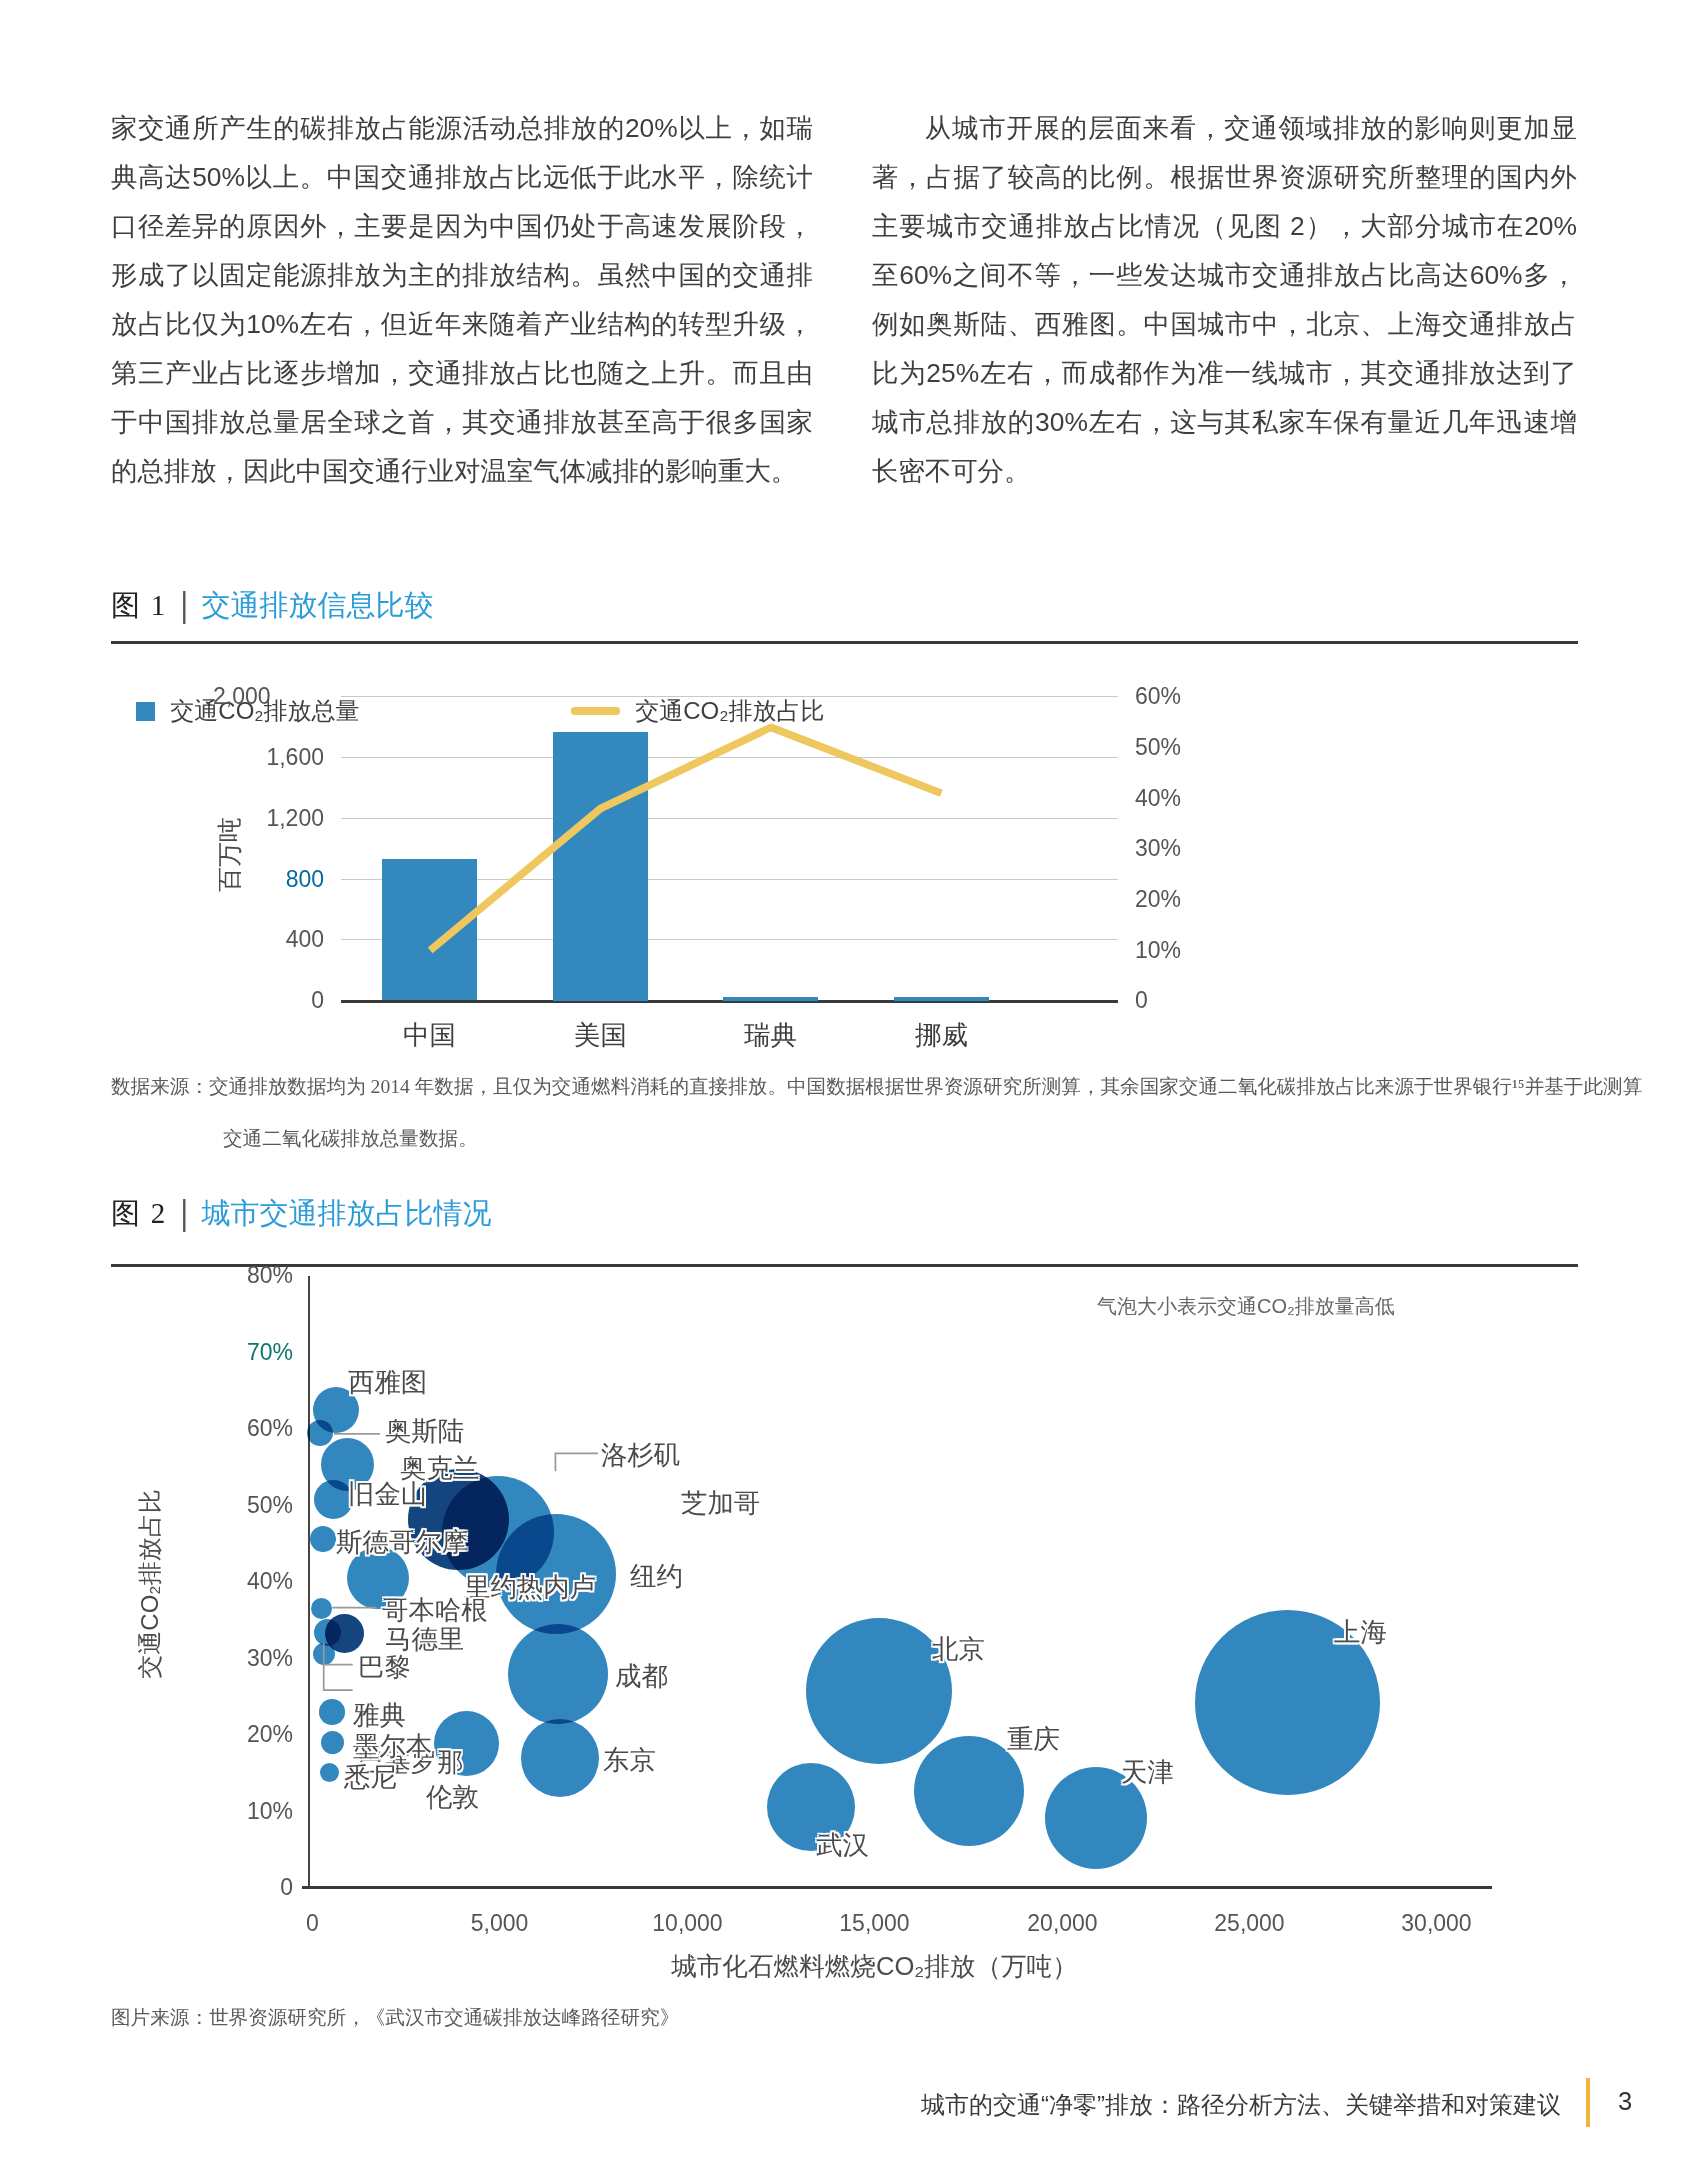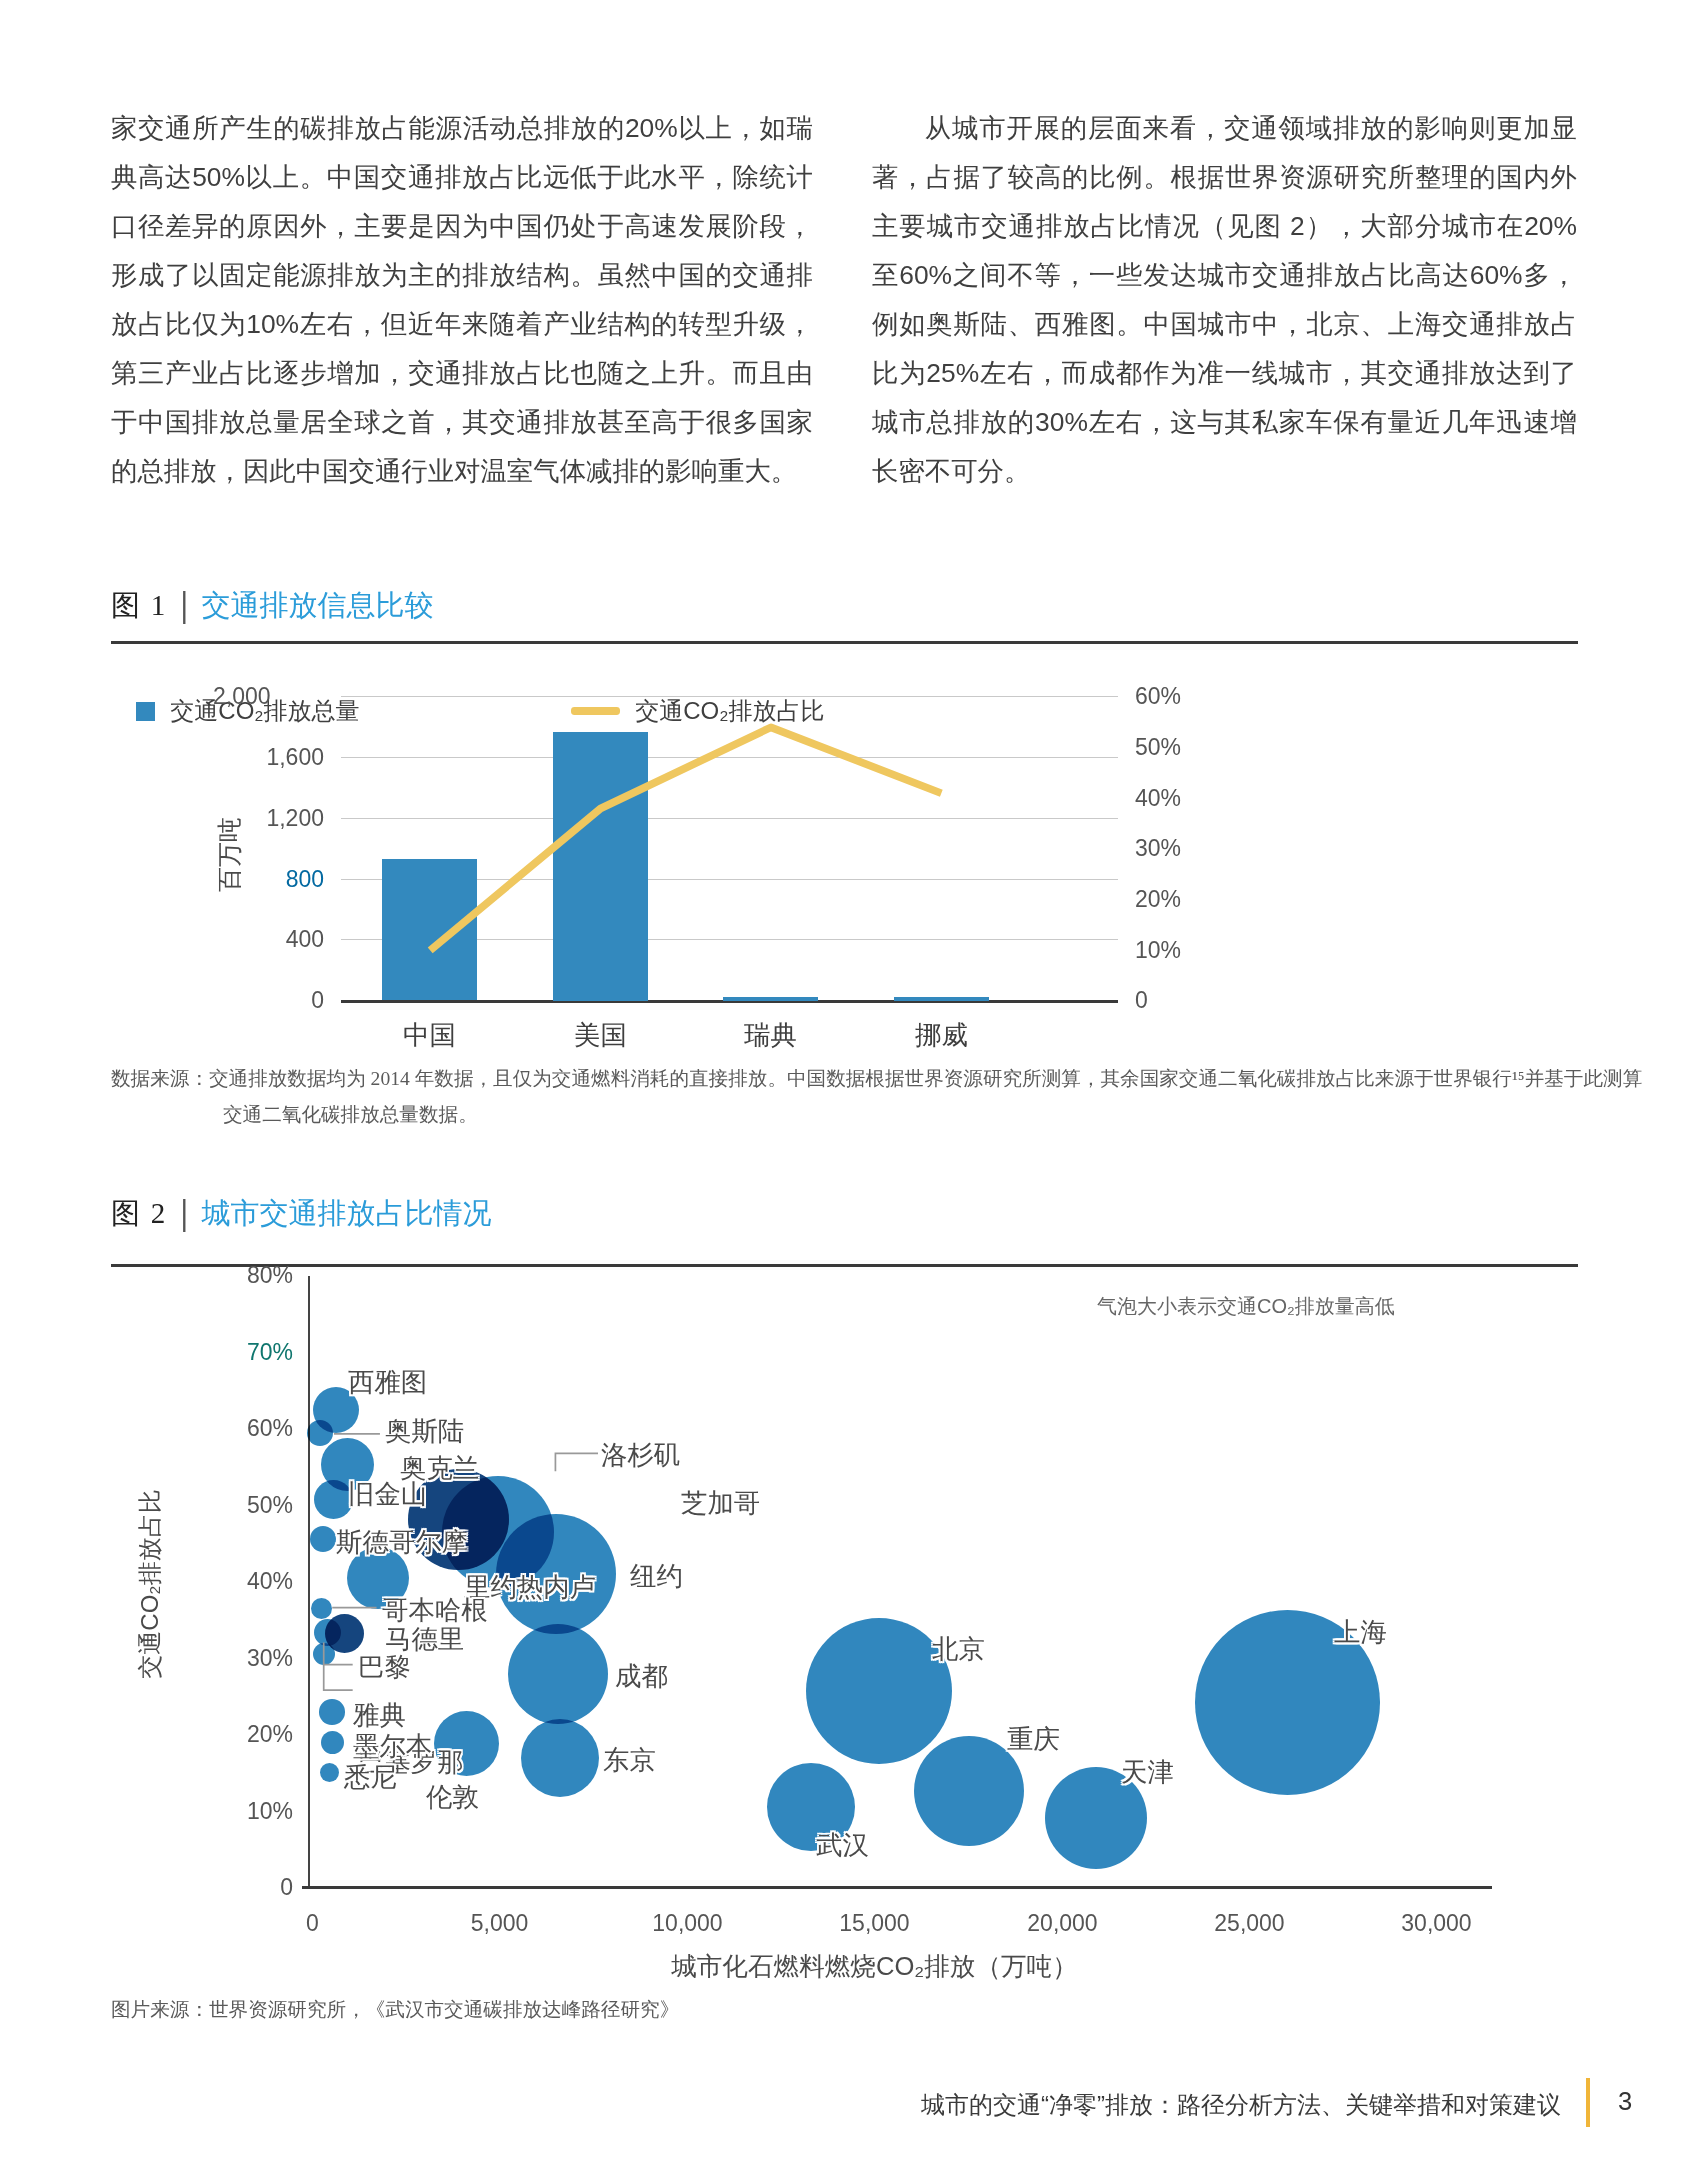--- a/index.html
+++ b/index.html
@@ -16,21 +16,21 @@
   .fig-header{position:absolute;left:111px;font-size:29px;display:flex;align-items:baseline;gap:13.6px;}
   .fig-num{font-family:"Liberation Serif", serif;color:#222;letter-spacing:1.7px;}
   .fig-sep{color:#555;font-weight:200;transform:scaleY(1.2);}
   .fig-title{font-weight:normal;color:#2b9cd9;}
   .rule{position:absolute;left:111px;width:1467px;height:2.6px;background:#3a3a3a;}
   .legend-row{position:absolute;left:136px;top:695px;display:flex;align-items:center;gap:15.3px;font-size:24px;color:#3f3f3f;}
   .legend-swatch{width:19px;height:19px;background:#3389be;}
   .legend-line{width:49px;height:7.7px;border-radius:3.4px;background:#efc75f;margin-left:196px;}
   .axis-title{position:absolute;font-size:25px;color:#4a4a4a;white-space:nowrap;}
   .note{
-    position:absolute;left:111px;width:1431px;font-size:19.6px;line-height:36px;color:#5a5a5a;
+    position:absolute;left:111px;width:1431px;font-size:19.6px;line-height:52px;color:#5a5a5a;
     font-family:"Liberation Serif", serif;margin:0;padding-left:112px;text-indent:-112px;
   }
   .bubble-label{
     position:absolute;font-size:26.4px;color:#4a4a4a;white-space:nowrap;
     text-shadow:-1.7px -1.7px 0 #fff,1.7px -1.7px 0 #fff,-1.7px 1.7px 0 #fff,1.7px 1.7px 0 #fff,0 1.7px 0 #fff,0 -1.7px 0 #fff,1.7px 0 0 #fff,-1.7px 0 0 #fff;
   }
   .annotation{position:absolute;font-size:20px;color:#666;}
   .footer-title{position:absolute;top:2089px;right:124px;font-size:24px;color:#3a3a3a;white-space:nowrap;}
   .footer-bar{position:absolute;left:1586px;top:2078px;width:4.3px;height:49px;background:#f0b539;}
   .footer-page{position:absolute;left:1618px;top:2087px;font-size:25.6px;color:#333;}

